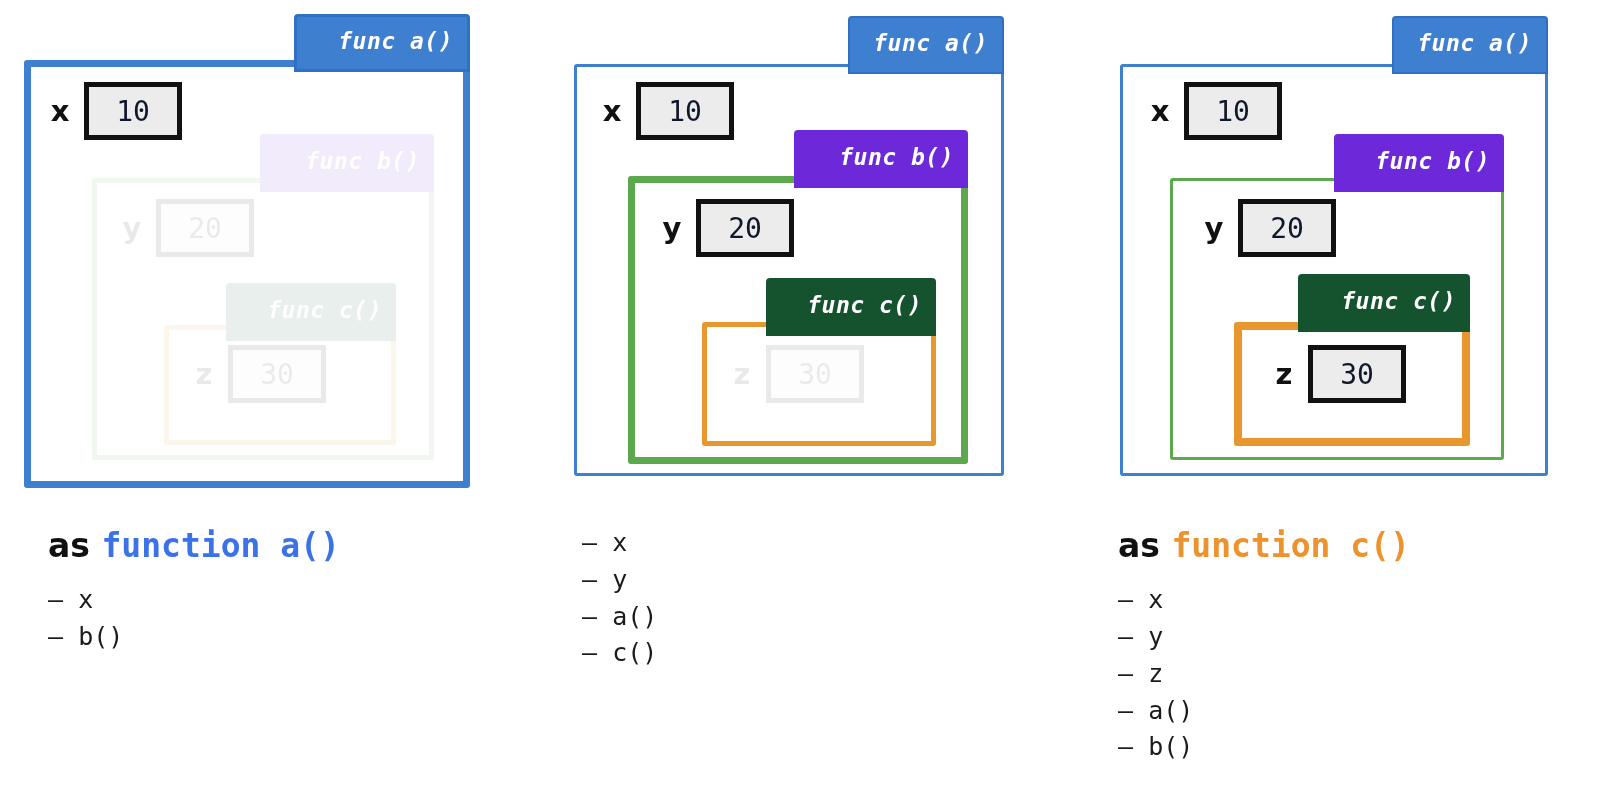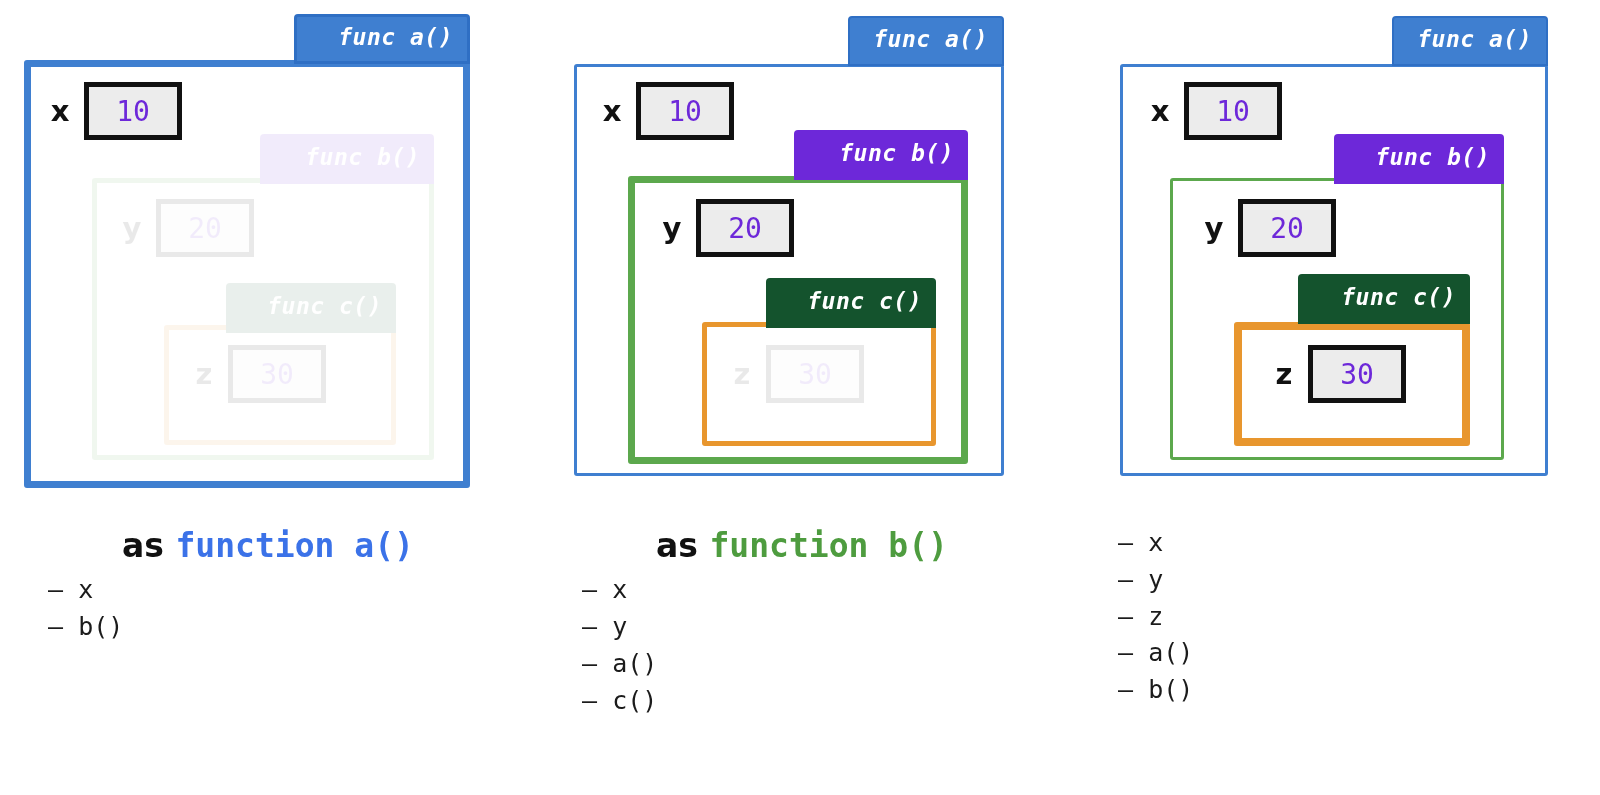--- a/index.html
+++ b/index.html
@@ -34,21 +34,21 @@
 
   
   .frame {
     position: absolute;
     box-sizing: border-box;
     background: #ffffff;
   }
   .frame-tab {
     position: absolute;
     box-sizing: border-box;
-    height: 50px;
+    height: 58px;
     display: flex;
     align-items: center;
     justify-content: flex-end;
     padding: 0 14px 4px 18px;
     font-family: "DejaVu Sans Mono", "Liberation Mono", monospace;
     font-weight: bold;
     font-style: italic;
     font-size: 23px;
     color: #ffffff;
     letter-spacing: 0.5px;
@@ -93,43 +93,42 @@
     box-sizing: border-box;
     width: 98px;
     height: 58px;
     background: #ececec;
     border: 5px solid #111111;
     display: flex;
     align-items: center;
     justify-content: center;
     font-family: "DejaVu Sans Mono", "Liberation Mono", monospace;
     font-size: 28px;
-    color: #6d28d9;
+    color: #0f172a;
   }
 
   
   .faded { opacity: 0.085; }
 
   
   .caption {
     position: absolute;
     left: 48px;
     top: 525px;
     width: 440px;
   }
   #panel-2 .caption { left: 30px; }
   #panel-3 .caption { left: 20px; }
 
   .caption-title {
     font-size: 33px;
     font-weight: bold;
     line-height: 1.25;
     white-space: nowrap;
-    margin-bottom: 6px;
-    text-align: center;
+    margin-bottom: 16px;
   }
   .caption-title .kw {
     font-family: "DejaVu Sans", "Liberation Sans", sans-serif;
     color: #111111;
   }
   .caption-title .fn {
     font-family: "DejaVu Sans Mono", "Liberation Mono", monospace;
     font-weight: bold;
   }
   .fn-a { color: #3b72e8; }
@@ -216,24 +215,20 @@
 
     <div class="frame frame-c" style="left:150px; top:322px; width:234px; height:124px;"></div>
     <div class="frame-tab tab-c" style="left:214px; top:278px; width:170px;">func c()</div>
 
     <div class="var faded" style="left:180px; top:345px;">
       <span class="var-name">z</span>
       <span class="var-box">30</span>
     </div>
 
     <div class="caption">
-      <div class="caption-title">
-        <span class="kw">as</span>
-        <span class="fn fn-b">function b()</span>
-      </div>
       <ul class="caption-list">
         <li><span>–</span> <span>x</span></li>
         <li><span>–</span> <span>y</span></li>
         <li><span>–</span> <span>a()</span></li>
         <li><span>–</span> <span>c()</span></li>
       </ul>
     </div>
   </div>
 
   <div class="panel" id="panel-3">
@@ -256,20 +251,24 @@
 
     <div class="frame frame-c bold" style="left:136px; top:322px; width:236px; height:124px;"></div>
     <div class="frame-tab tab-c" style="left:200px; top:274px; width:172px;">func c()</div>
 
     <div class="var" style="left:176px; top:345px;">
       <span class="var-name">z</span>
       <span class="var-box">30</span>
     </div>
 
     <div class="caption">
+      <div class="caption-title">
+        <span class="kw">as</span>
+        <span class="fn fn-c">function c()</span>
+      </div>
       <ul class="caption-list">
         <li><span>–</span> <span>x</span></li>
         <li><span>–</span> <span>y</span></li>
         <li><span>–</span> <span>z</span></li>
         <li><span>–</span> <span>a()</span></li>
         <li><span>–</span> <span>b()</span></li>
       </ul>
     </div>
   </div>
 

